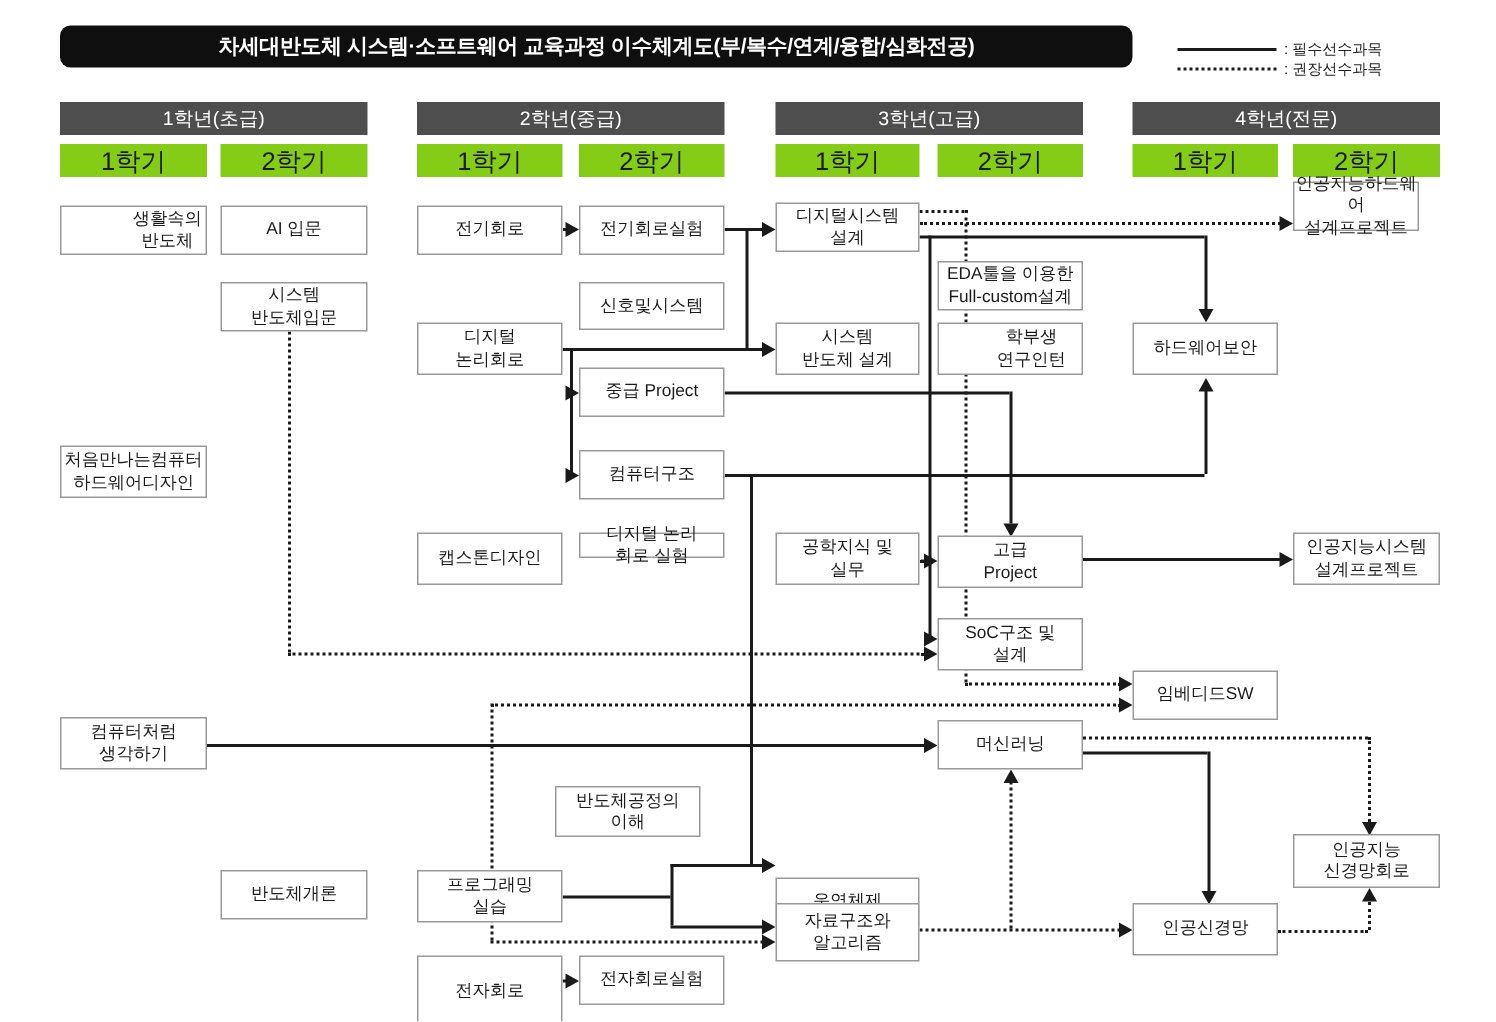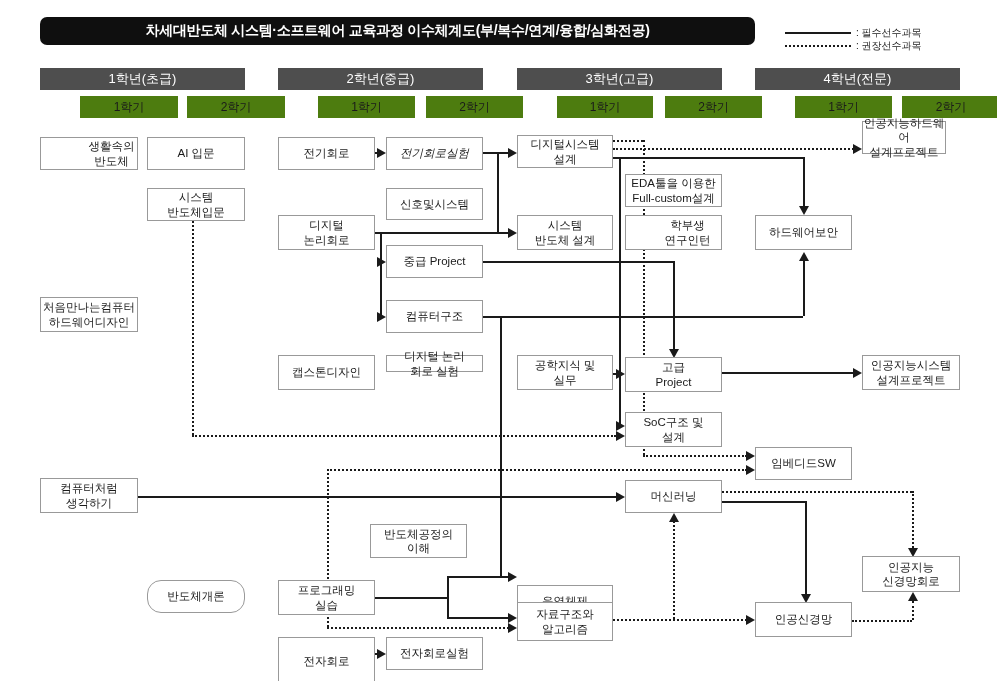--- a/index.html
+++ b/index.html
@@ -9,22 +9,22 @@
   .titlebar{position:absolute;left:40px;top:17px;width:715px;height:28px;background:#0f0f0f;
     border-radius:7px;color:#ffffff;display:flex;align-items:center;justify-content:center;
     font-size:14px;font-weight:bold;letter-spacing:-0.3px;z-index:4;}
   .legend{position:absolute;left:785px;top:22px;width:205px;height:40px;z-index:4;font-size:10px;color:#222;}
   .legend-row{position:absolute;left:0;display:flex;align-items:center;}
   .legend-line{width:66px;height:0;border-top:2px solid #1a1a1a;margin-right:5px;}
   .legend-line.dot{border-top-style:dotted;}
   
   .yearbar{position:absolute;height:22px;background:#4e4e4e;color:#ffffff;display:flex;
     align-items:center;justify-content:center;font-size:13px;z-index:3;}
-  .sembar{position:absolute;height:22px;background:#4d7c0f;color:#1a1a1a;display:flex;
-    align-items:center;justify-content:center;font-size:12px;z-index:3;margin-left:40px;}
+  .sembar{position:absolute;height:22px;background:#84cc16;color:#1a1a1a;display:flex;
+    align-items:center;justify-content:center;font-size:17px;z-index:3;}
   
   .box{position:absolute;background:#ffffff;border:1px solid #999999;box-sizing:border-box;
     display:flex;align-items:center;justify-content:center;text-align:center;
     font-size:11.5px;line-height:1.25;white-space:pre-line;color:#1a1a1a;z-index:3;}
   
   .sh{position:absolute;height:0;border-top:2px solid #1a1a1a;z-index:1;}
   .sv{position:absolute;width:0;border-left:2px solid #1a1a1a;z-index:1;}
   .dh{position:absolute;height:0;border-top:2px dotted #1a1a1a;z-index:1;}
   .dv{position:absolute;width:0;border-left:2px dotted #1a1a1a;z-index:1;}
   
@@ -134,24 +134,24 @@
 
   <div class="box" style="left:40px;top:137px;width:98px;height:33px;padding-left:45px;">생활속의
 반도체</div>
   <div class="box" style="left:147px;top:137px;width:98px;height:33px;">AI 입문</div>
   <div class="box" style="left:147px;top:188px;width:98px;height:33px;">시스템
 반도체입문</div>
   <div class="box" style="left:40px;top:297px;width:98px;height:35px;">처음만나는컴퓨터
 하드웨어디자인</div>
   <div class="box" style="left:40px;top:478px;width:98px;height:35px;">컴퓨터처럼
 생각하기</div>
-  <div class="box" style="left:147px;top:580px;width:98px;height:33px;border-radius:14px;">반도체개론</div>
+  <div class="box" style="left:147px;top:580px;width:98px;height:33px;">반도체개론</div>
 
   <div class="box" style="left:278px;top:137px;width:97px;height:33px;">전기회로</div>
-  <div class="box" style="left:386px;top:137px;width:97px;height:33px;font-style:italic;">전기회로실험</div>
+  <div class="box" style="left:386px;top:137px;width:97px;height:33px;">전기회로실험</div>
   <div class="box" style="left:386px;top:188px;width:97px;height:32px;">신호및시스템</div>
   <div class="box" style="left:278px;top:215px;width:97px;height:35px;">디지털
 논리회로</div>
   <div class="box" style="left:386px;top:245px;width:97px;height:33px;">중급 Project</div>
   <div class="box" style="left:386px;top:300px;width:97px;height:33px;">컴퓨터구조</div>
   <div class="box" style="left:278px;top:355px;width:97px;height:35px;">캡스톤디자인</div>
   <div class="box" style="left:386px;top:355px;width:97px;height:17px;">디지털 논리
 회로 실험</div>
   <div class="box" style="left:370px;top:524px;width:97px;height:34px;">반도체공정의
 이해</div>

